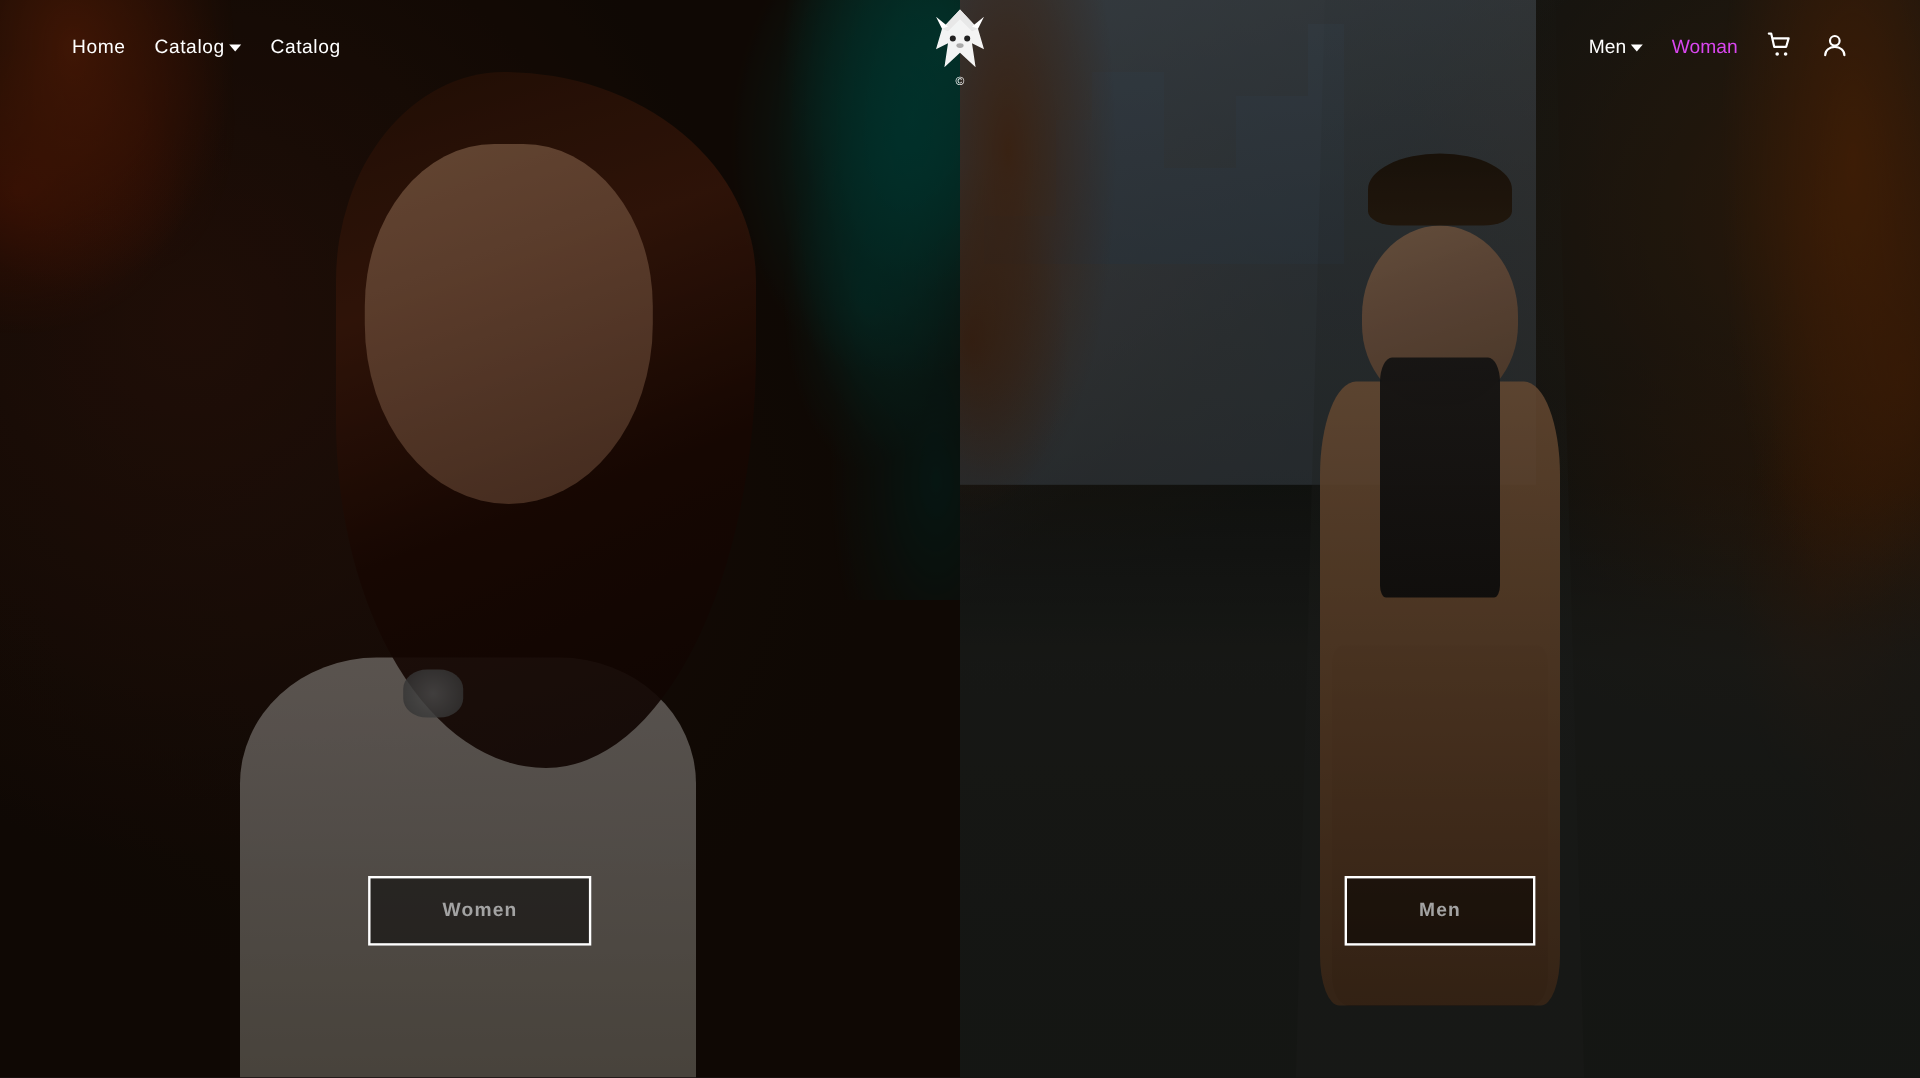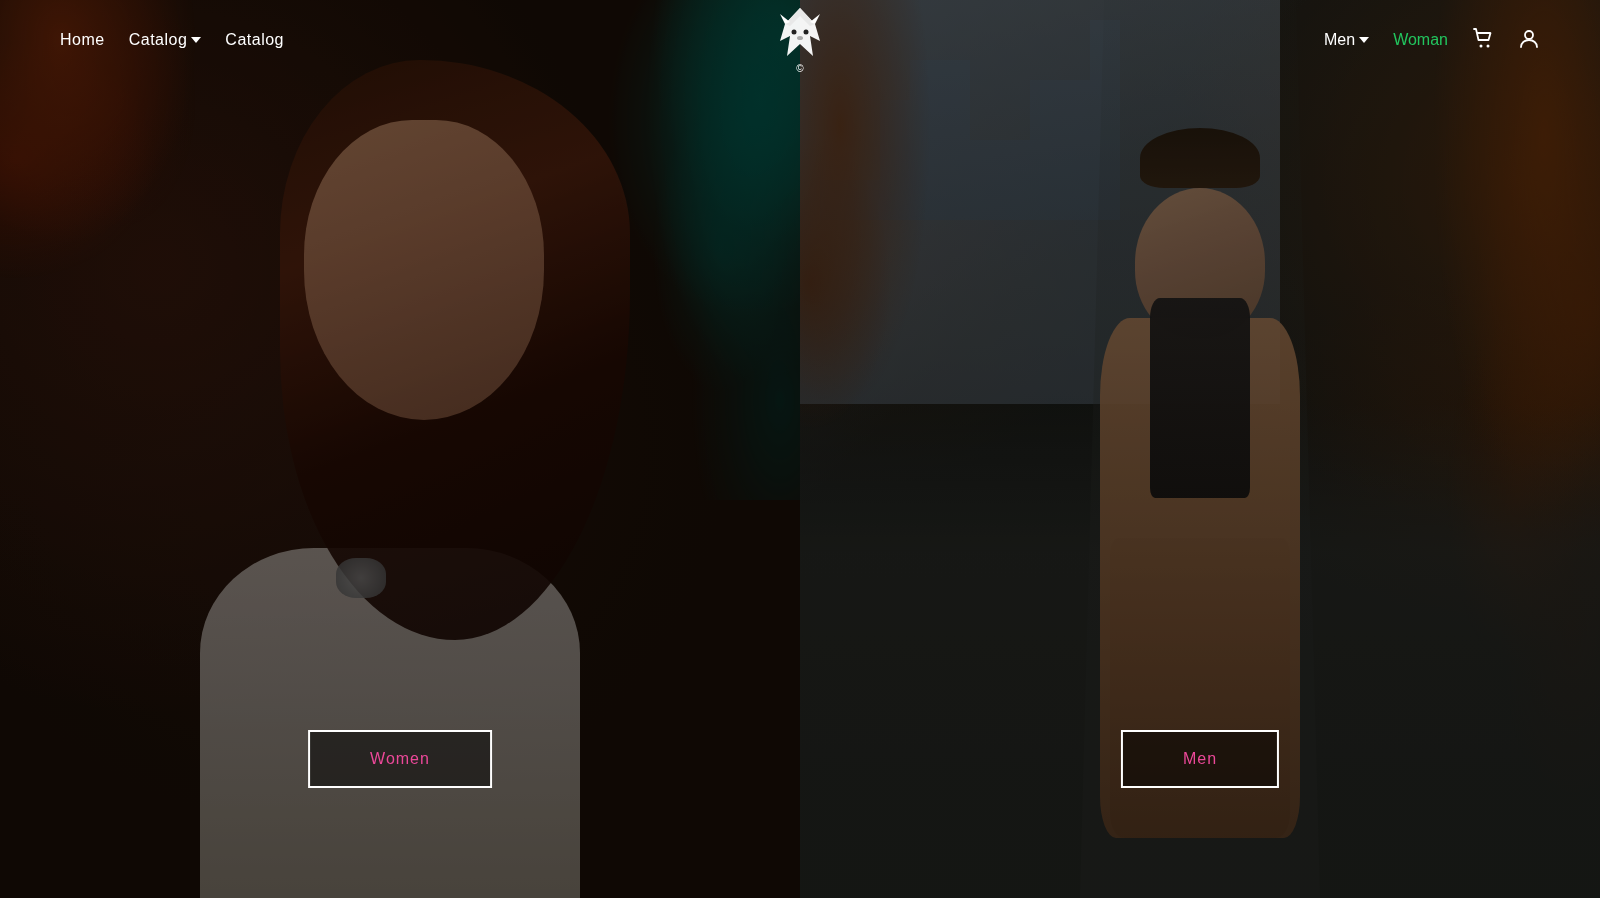--- a/index.html
+++ b/index.html
@@ -82,21 +82,21 @@
       margin-top: 2px;
     }
 
     .nav-right {
       display: flex;
       gap: 24px;
       align-items: center;
     }
 
     .nav-right a {
-      color: #22c55e;
+      color: #d946ef;
       text-decoration: none;
       font-size: 16px;
       font-weight: 400;
     }
 
     .men-item {
       display: flex;
       align-items: center;
       gap: 4px;
       cursor: pointer;
@@ -179,23 +179,23 @@
 
     
     .cta-button {
       position: absolute;
       bottom: 110px;
       left: 50%;
       transform: translateX(-50%);
       padding: 18px 60px;
       background: rgba(0,0,0,0.5);
       border: 2px solid #ffffff;
-      color: #ec4899;
+      color: #a3a3a3;
       font-size: 16px;
-      font-weight: 400;
+      font-weight: 700;
       letter-spacing: 1px;
       cursor: pointer;
       text-transform: none;
       white-space: nowrap;
       z-index: 10;
       transition: background 0.2s;
     }
 
     
     .hair {

